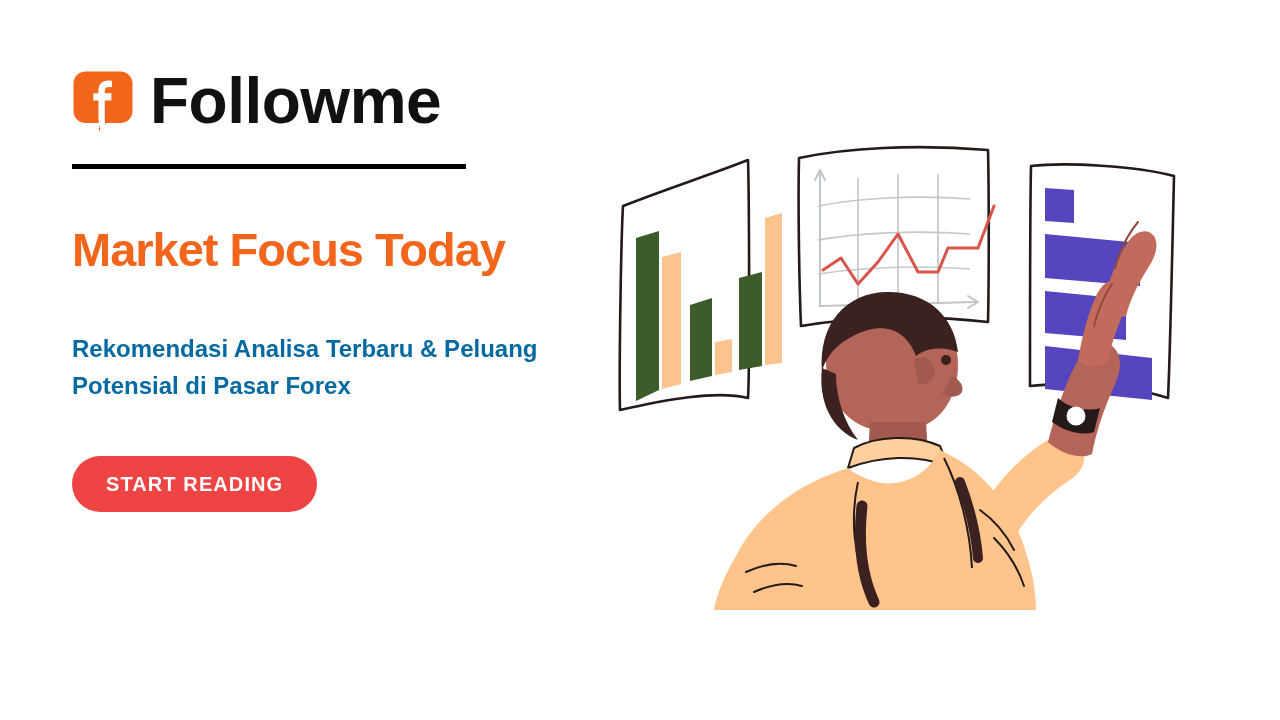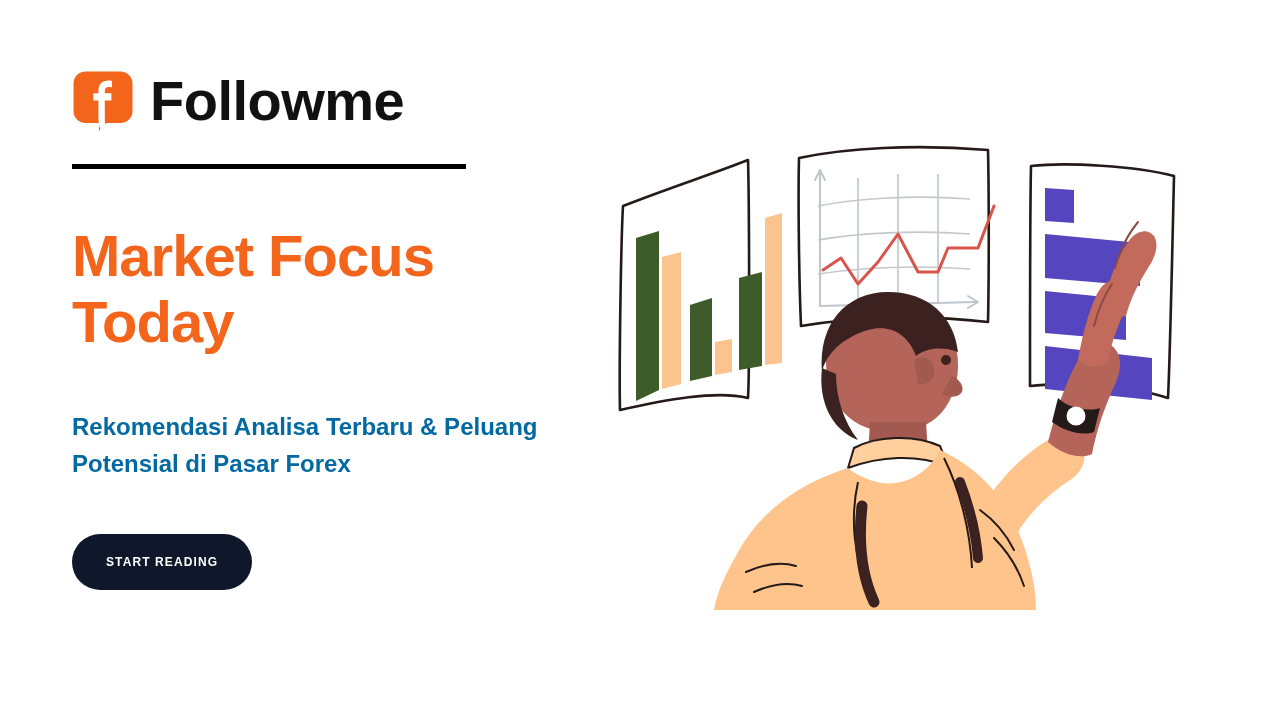--- a/index.html
+++ b/index.html
@@ -38,39 +38,39 @@
 
   #brand-mark {
     width: 62px;
     height: 62px;
     flex: 0 0 62px;
     position: relative;
   }
   #brand-mark svg { display: block; width: 62px; height: 62px; }
 
   #brand-name {
-    font-size: 56px;
+    font-size: 64px;
     line-height: 1;
     font-weight: 700;
     color: #111111;
     letter-spacing: -0.5px;
     white-space: nowrap;
   }
 
   #brand-rule {
     margin-top: 26px;
     width: 394px;
     height: 5px;
     background: #000000;
   }
 
   
   #headline {
     margin-top: 54px;
-    font-size: 58px;
+    font-size: 47px;
     line-height: 1.13;
     font-weight: 700;
     color: #F4651C;
     letter-spacing: -1px;
     max-width: 470px;
   }
 
   
   #subtitle {
     margin-top: 54px;
@@ -84,24 +84,24 @@
   
   #cta {
     margin-top: 52px;
     display: inline-flex;
     align-items: center;
     justify-content: center;
     height: 56px;
     padding: 0 34px;
     border: none;
     border-radius: 28px;
-    background: #0f172a;
+    background: #ef4444;
     color: #ffffff;
     font-family: "Liberation Sans", sans-serif;
-    font-size: 12px;
+    font-size: 20px;
     font-weight: 700;
     letter-spacing: 1.1px;
     cursor: pointer;
   }
 
   
   #illustration {
     position: absolute;
     left: 596px;
     top: 110px;

